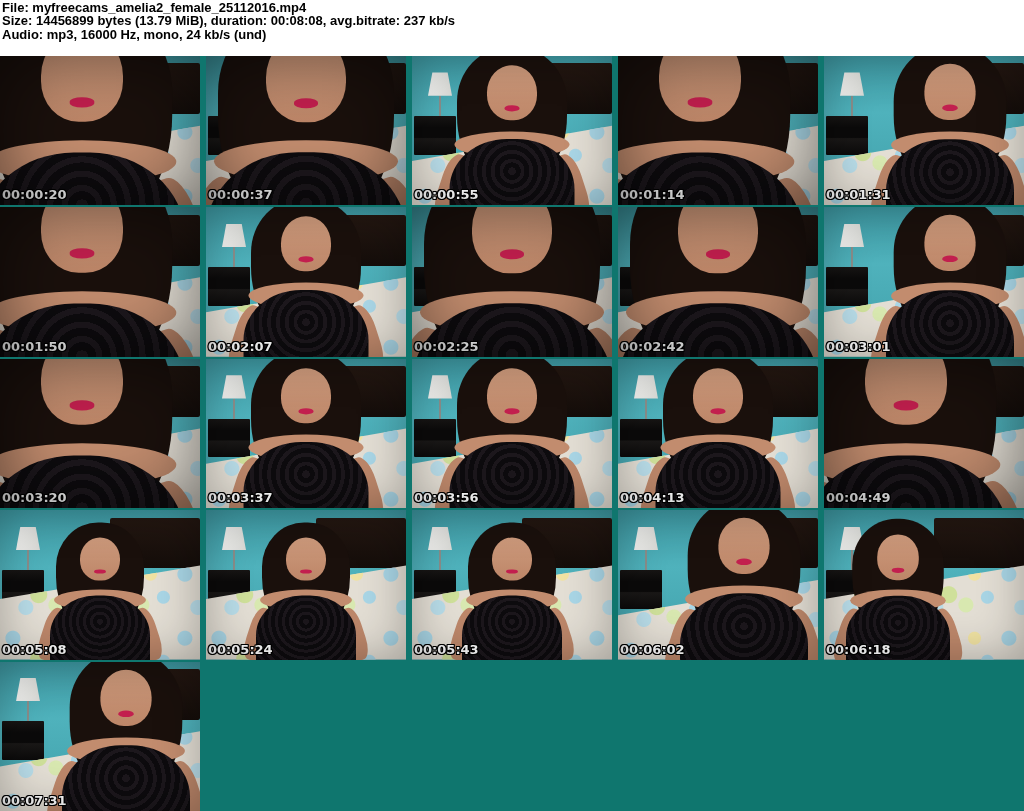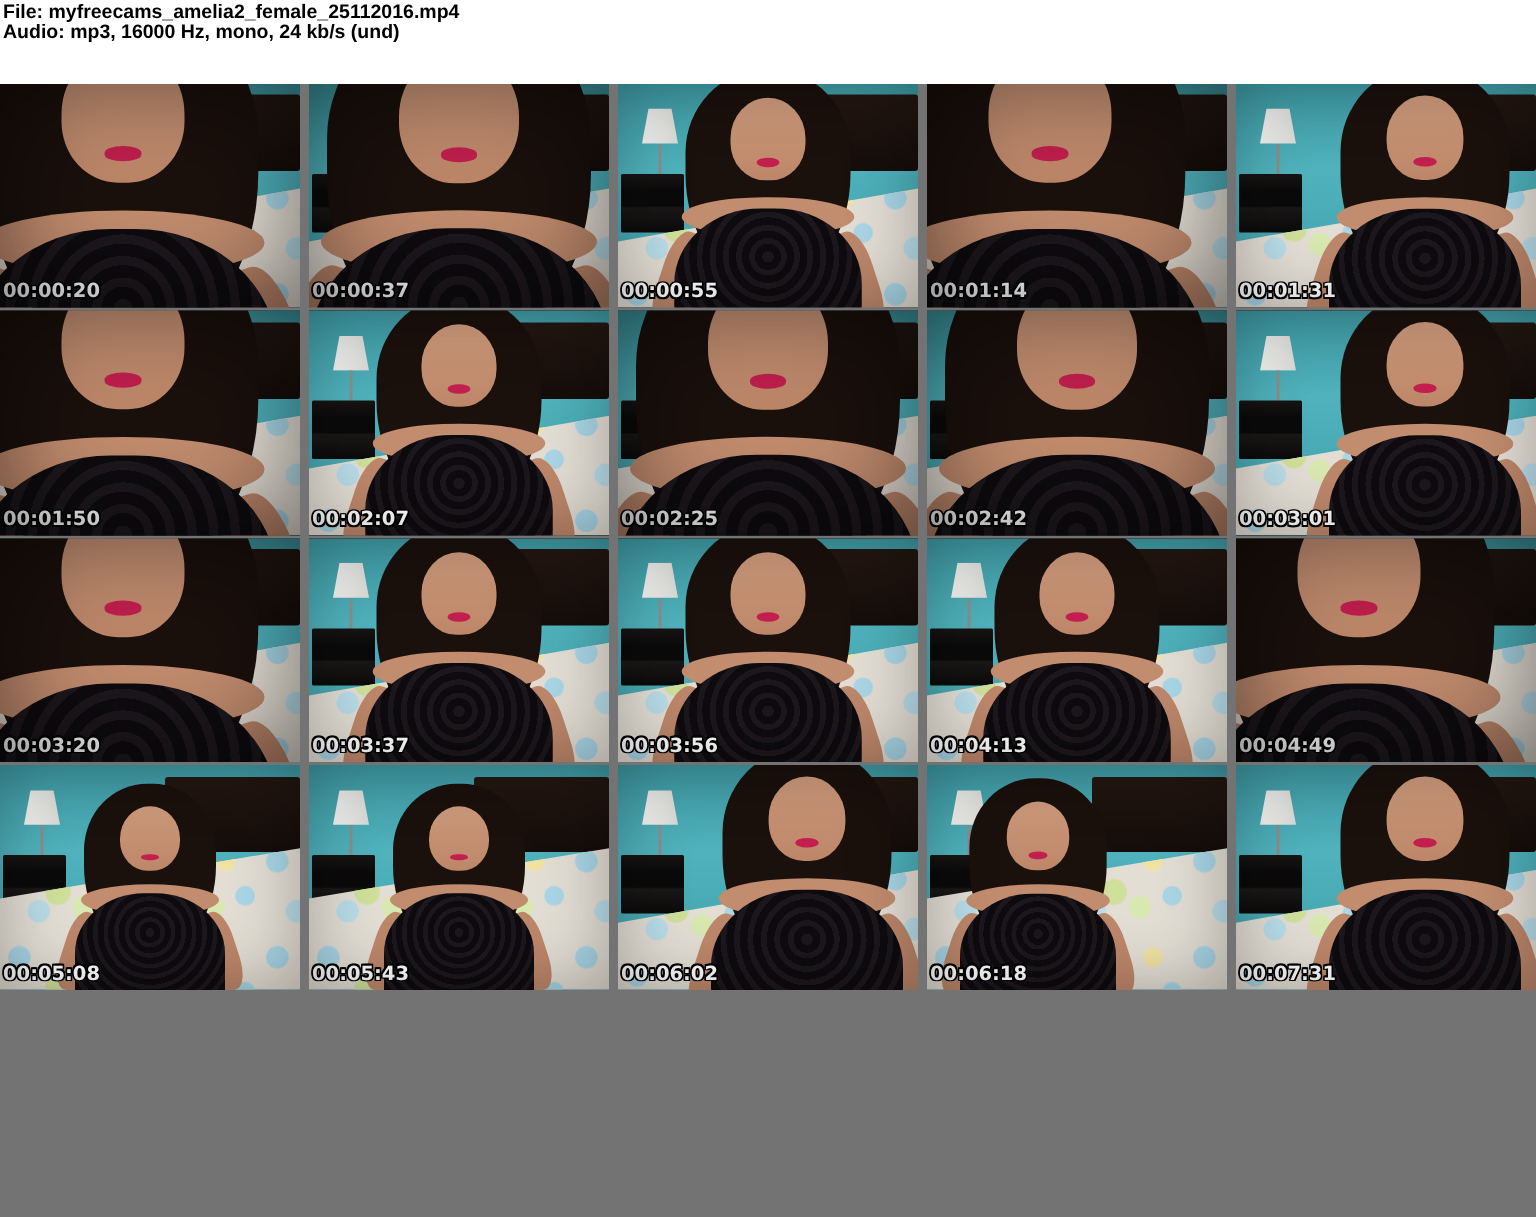--- a/index.html
+++ b/index.html
@@ -9,21 +9,21 @@
   }
   
   .meta{
     box-sizing:border-box;width:1024px;height:56px;background:#fff;color:#000;
     padding:1px 16px 0 2px;
     font-weight:700;font-size:13px;line-height:13.4px;
     letter-spacing:0;white-space:nowrap;
   }
   
   .grid{
-    width:1024px;height:755px;background:#737373;
+    width:1024px;height:755px;background:#0f766e;
     display:grid;grid-template-columns:repeat(5,1fr);grid-template-rows:repeat(5,1fr);
     column-gap:6px;row-gap:2px;
   }
   .cell{position:relative;overflow:hidden;background:#000;}
   .scene{position:absolute;inset:0;overflow:hidden;}
   .scene::after{content:"";position:absolute;inset:0;box-shadow:inset 0 0 46px rgba(0,0,0,.30);pointer-events:none;}
   
   .wall{position:absolute;inset:0;background:linear-gradient(180deg,#3e99a3 0%,#4fb2bc 38%,#47a8b2 70%,#3f9aa4 100%);}
   
   .headboard{position:absolute;left:55%;right:0;top:5%;height:34%;background:linear-gradient(180deg,#241711,#140d0a);border-radius:2px;}
@@ -75,20 +75,21 @@
     font-family:"DejaVu Sans",sans-serif;font-weight:700;font-size:13px;color:#fff;
     text-shadow:-1px -1px 0 #000,1px -1px 0 #000,-1px 1px 0 #000,1px 1px 0 #000,0 -1px 0 #000,0 1px 0 #000,-1px 0 0 #000,1px 0 0 #000;
   }
 </style>
 </head>
 <body>
 
 <div class="sheet">
   <header class="meta">
     <div class="meta-line">File: myfreecams_amelia2_female_25112016.mp4</div>
+    <div class="meta-line">Size: 14456899 bytes (13.79 MiB), duration: 00:08:08, avg.bitrate: 237 kb/s</div>
     <div class="meta-line">Audio: mp3, 16000 Hz, mono, 24 kb/s (und)</div>
   </header>
   <div class="grid" id="grid">
       <div class="cell v-closeup-left">
     <div class="scene">
       <div class="wall"></div>
       <div class="headboard"></div>
       <div class="lamp">
         <div class="lamp-shade"></div>
         <div class="lamp-stem"></div>
@@ -466,20 +467,43 @@
       <div class="figure">
         <div class="hair"></div>
         <div class="shoulders"></div>
         <div class="arm arm-l"></div>
         <div class="arm arm-r"></div>
         <div class="torso"></div>
         <div class="face">
           <div class="lips"></div>
         </div>
       </div>
+      <span class="ts">00:05:24</span>
+    </div>
+  </div>
+      <div class="cell v-wide-center">
+    <div class="scene">
+      <div class="wall"></div>
+      <div class="headboard"></div>
+      <div class="lamp">
+        <div class="lamp-shade"></div>
+        <div class="lamp-stem"></div>
+      </div>
+      <div class="nightstand"></div>
+      <div class="bed"></div>
+      <div class="figure">
+        <div class="hair"></div>
+        <div class="shoulders"></div>
+        <div class="arm arm-l"></div>
+        <div class="arm arm-r"></div>
+        <div class="torso"></div>
+        <div class="face">
+          <div class="lips"></div>
+        </div>
+      </div>
       <span class="ts">00:05:43</span>
     </div>
   </div>
       <div class="cell v-medium-right">
     <div class="scene">
       <div class="wall"></div>
       <div class="headboard"></div>
       <div class="lamp">
         <div class="lamp-shade"></div>
         <div class="lamp-stem"></div>

